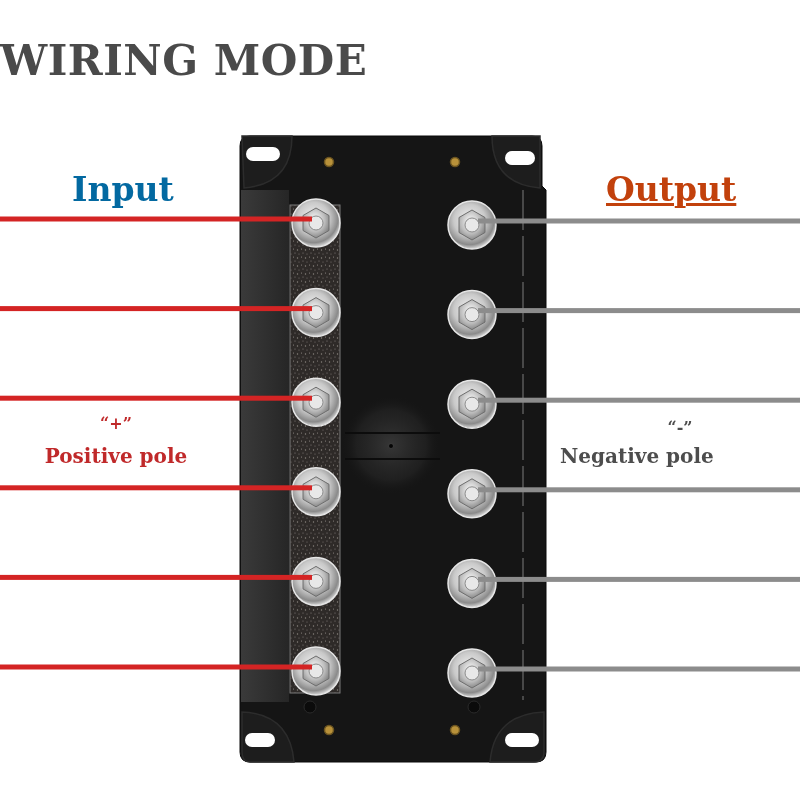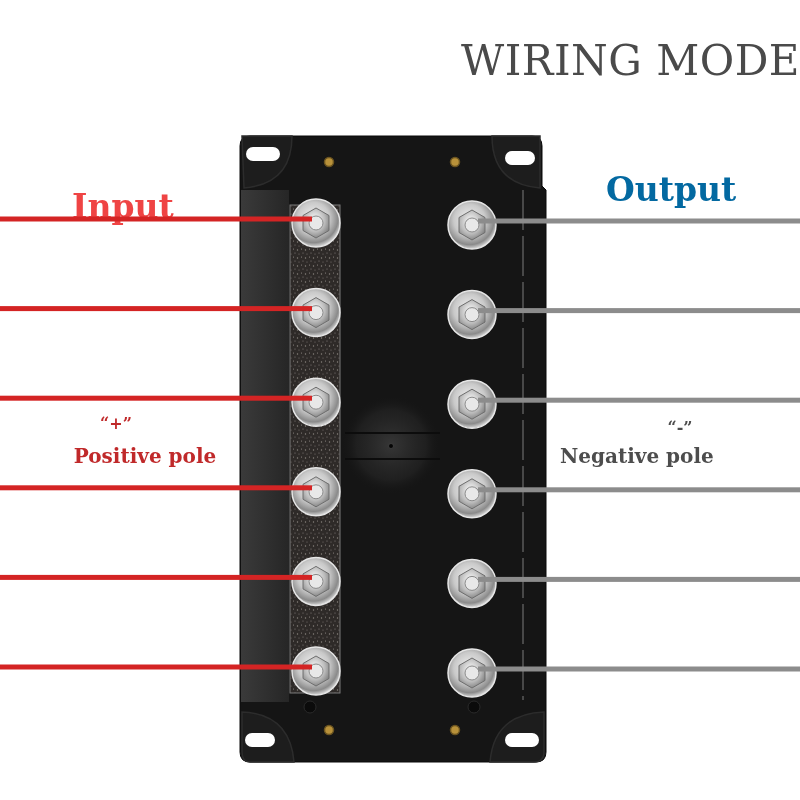--- a/index.html
+++ b/index.html
@@ -1,22 +1,22 @@
 <!DOCTYPE html>
 <html><head>
 <meta charset="utf-8">
 <style>
   html, body { margin:0; padding:0; background:#ffffff; }
   body { width:800px; height:800px; position:relative; overflow:hidden; font-family:"DejaVu Serif", serif; }
-  .title { position:absolute; left:0; width:800px; top:36px; text-align:right; font-family:"DejaVu Serif", serif; font-weight:normal; font-size:42px; color:#4a4a4a; letter-spacing:0.5px; }
+  .title { position:absolute; left:0; width:800px; top:36px; text-align:left; font-family:"DejaVu Serif", serif; font-weight:bold; font-size:42px; color:#4a4a4a; letter-spacing:0.5px; }
   .label { position:absolute; font-family:"DejaVu Serif", serif; font-weight:bold; }
-  .input-label { left:72px; top:170px; font-size:33px; color:#ef4444;margin-top:17px; }
-  .output-label { left:606px; top:170px; font-size:33px; color:#0369a1; }
+  .input-label { left:72px; top:170px; font-size:33px; color:#0369a1; }
+  .output-label { left:606px; top:170px; font-size:33px; color:#c2410c;text-decoration:underline; }
   .pos-sym { left:0; width:232px; top:414px; text-align:center; font-size:16px; color:#c0292a; }
-  .pos-text { left:0; width:232px; top:444px; text-align:center; font-size:20px; color:#c0292a;padding-left:29px; }
+  .pos-text { left:0; width:232px; top:444px; text-align:center; font-size:20px; color:#c0292a; }
   .neg-sym { left:560px; width:240px; top:418px; text-align:center; font-size:16px; color:#4d4d4d; }
   .neg-text { left:560px; width:240px; top:444px; text-align:left; font-size:20px; color:#4d4d4d; }
   svg#diagram { position:absolute; left:0; top:0; }
 </style>
 </head>
 <body>
 
 <div class="title">WIRING MODE</div>
 
 <div class="label input-label">Input</div>

